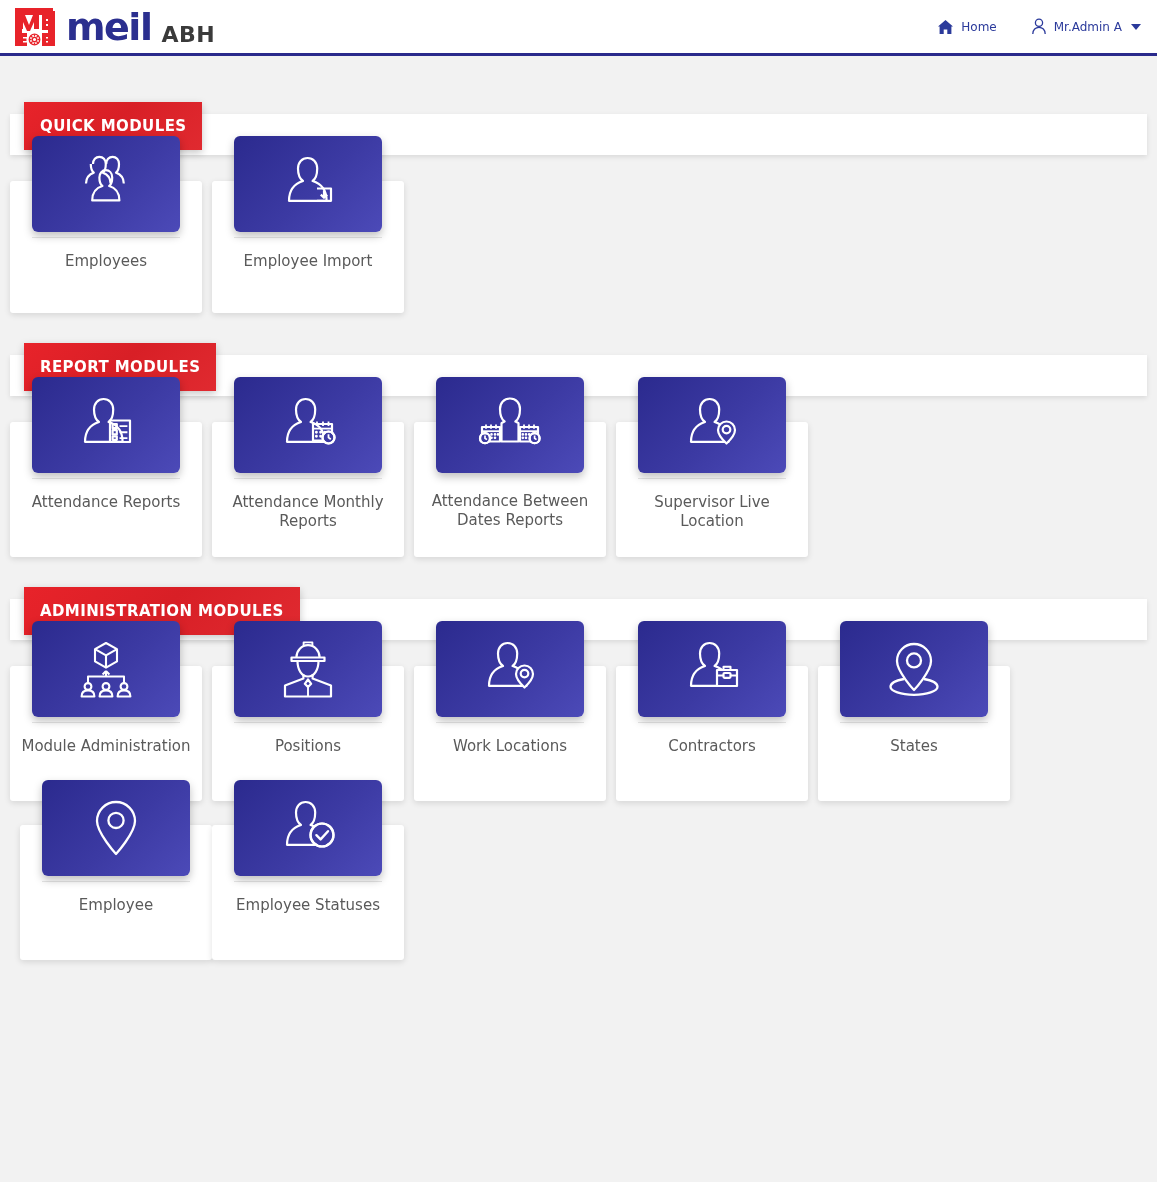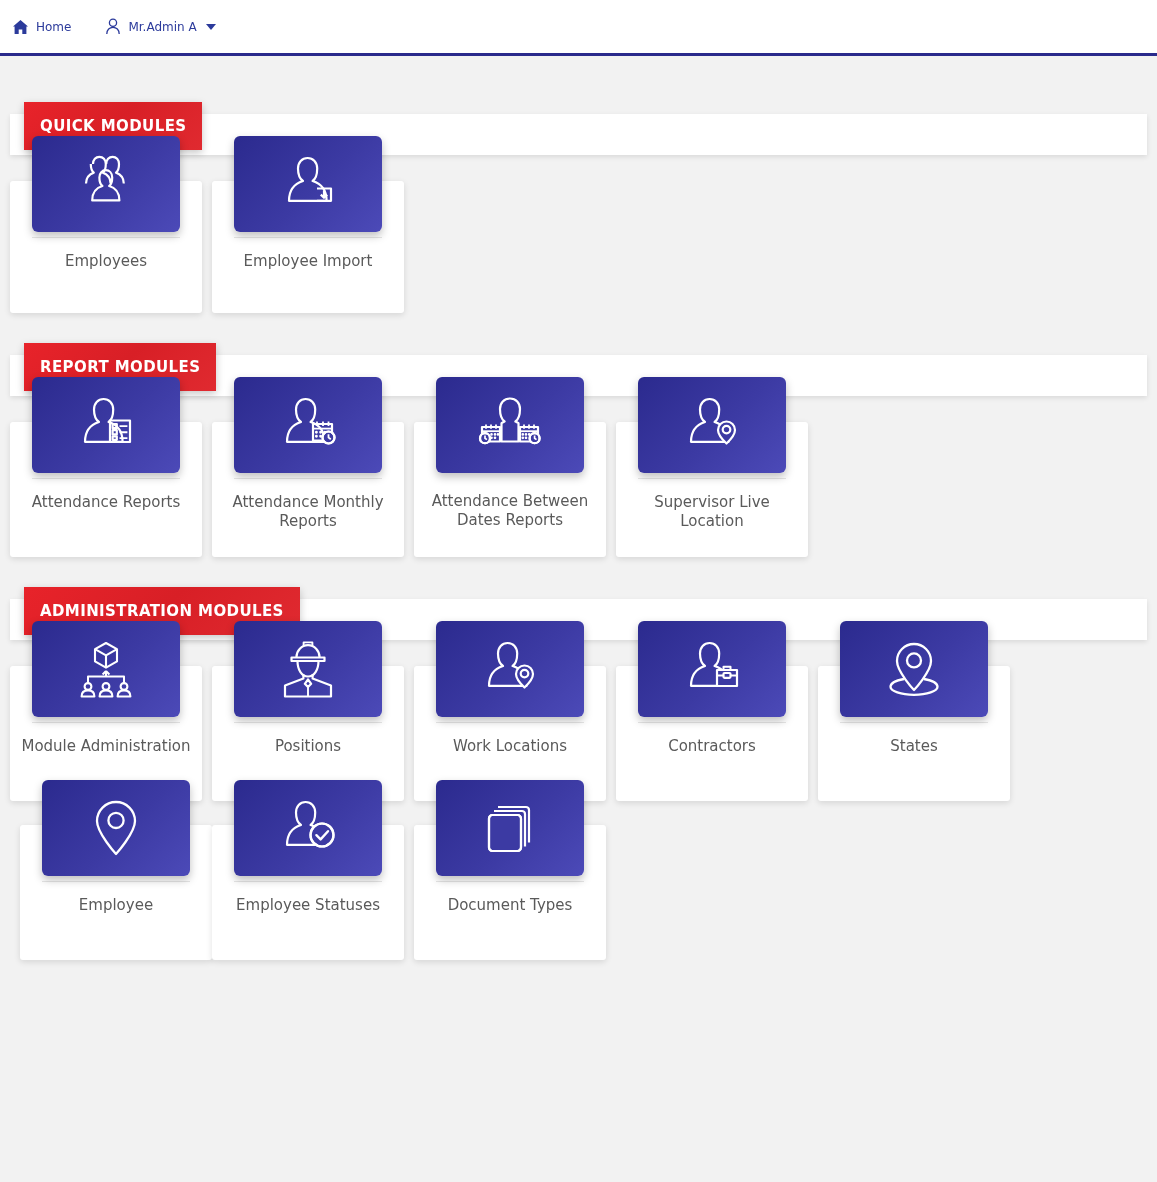--- a/index.html
+++ b/index.html
@@ -159,20 +159,37 @@
   
   .tiles.quick .tile       { height: 132px; }
   .tiles.report .tile      { height: 135px; }
   .tiles.admin .tile       { height: 135px; }
 </style>
 </head>
 <body>
 
 <div class="topbar">
 
+  <div class="brand">
+    <svg class="brand-mark" viewBox="0 0 46 44">
+      <path d="M3 3 H41 V10 H10 V41 H3 Z" fill="#e8232a"></path>
+      <path d="M36 6 H43 V41 H36 Z" fill="#e8232a"></path>
+      <path d="M7 10 L13 10 L17 20 L21 10 L27 10 V24 H22 V17 L18 26 H15 L11 17 V24 H7 Z" fill="#e8232a"></path>
+      <path d="M30 10 H41 V14 H34 V16 H40 V19 H34 V21 H41 V25 H30 Z" fill="#e8232a"></path>
+      <path d="M7 28 H15 V32 H11 V33.5 H14.5 V36 H11 V37.5 H15 V41 H7 Z" fill="#e8232a"></path>
+      <path d="M30 28 H38 V32 H34 V33.5 H37.5 V36 H34 V37.5 H38 V41 H30 Z" fill="#e8232a"></path>
+      <g stroke="#e8232a" stroke-width="1.3" fill="none">
+        <circle cx="22.5" cy="34.5" r="5.3"></circle>
+        <circle cx="22.5" cy="34.5" r="2.2"></circle>
+        <path d="M22.5 29.2 V31.6 M22.5 37.4 V39.8 M17.2 34.5 H19.6 M25.4 34.5 H27.8 M18.8 30.8 L20.5 32.5 M24.5 36.5 L26.2 38.2 M26.2 30.8 L24.5 32.5 M20.5 36.5 L18.8 38.2"></path>
+      </g>
+    </svg>
+    <span class="brand-text">meil</span>
+    <span class="brand-sub">ABH</span>
+  </div>
 
   <div class="topnav">
 
     <a class="nav-link">
       <svg width="17" height="16" viewBox="0 0 17 16">
         <path d="M8.5 1 L16 7.6 L14.4 7.6 L14.4 15 L10.3 15 L10.3 10.4 L6.7 10.4 L6.7 15 L2.6 15 L2.6 7.6 L1 7.6 Z" fill="#2b3a9b"></path>
       </svg>
       <span>Home</span>
     </a>
 
@@ -417,27 +434,15 @@
           <path d="M19 13.5 C19 7.2 23 3 28.6 3 C34.2 3 38.2 7.2 38.2 13.5 C38.2 19.8 36.2 24.2 33.6 26 C43 29 47.6 34.8 47.6 45.8 L10 45.8 C10 34.8 14.6 29 24 26 C21.4 24.2 19 19.8 19 13.5 Z"></path>
           <circle cx="45" cy="36" r="11.5" fill="#3c3aa3"></circle>
           <circle cx="45" cy="36" r="11.5"></circle>
           <path d="M39.4 36.2 L43.6 40.4 L51 32.2" stroke-width="2.4" stroke-linecap="round"></path>
         </svg>
       </div>
       <div class="tile-divider"></div>
       <div class="tile-label">Employee Statuses</div>
     </div>
 
-    <div class="tile" style="margin-left:10px;">
-      <div class="tile-icon">
-        <svg width="56" height="58" viewBox="0 0 56 58" fill="none" stroke="#ffffff" stroke-width="2.2" stroke-linejoin="round">
-          <path d="M16 8 H44 C45.6 8 47 9.4 47 11 V43.5"></path>
-          <path d="M12 12 H40 C41.6 12 43 13.4 43 15 V47.5"></path>
-          <rect x="7" y="16" width="32" height="36" rx="3.4" fill="#3c3aa3"></rect>
-          <rect x="7" y="16" width="32" height="36" rx="3.4"></rect>
-        </svg>
-      </div>
-      <div class="tile-divider"></div>
-      <div class="tile-label">Document Types</div>
-    </div>
 
   </div>
 </div>
 
 </body></html>

